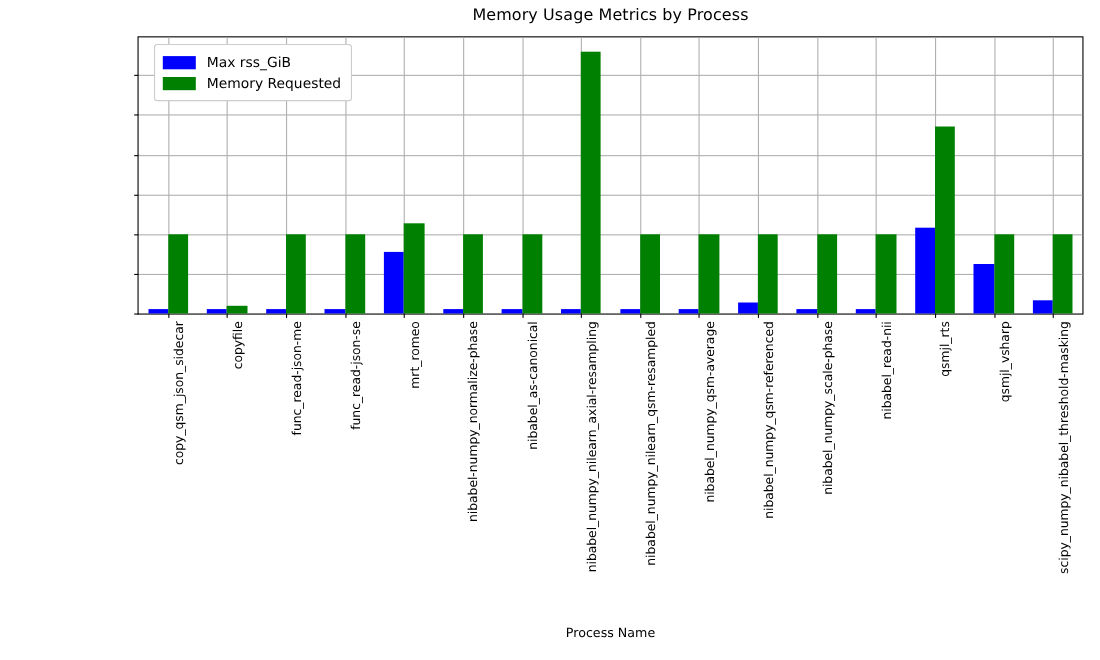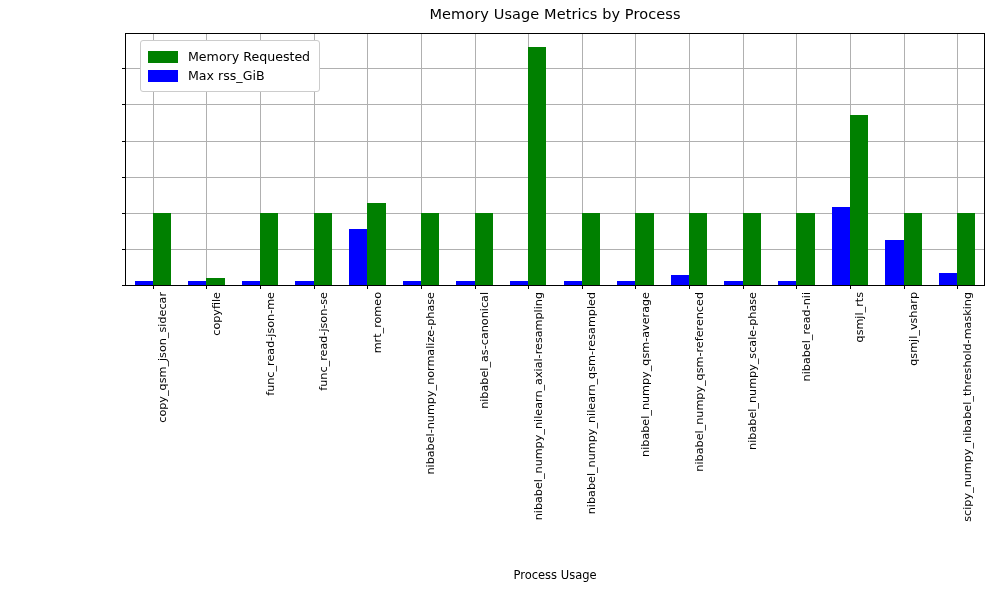--- a/index.html
+++ b/index.html
@@ -137,21 +137,21 @@
     white-space: nowrap;
   }
 </style>
 </head>
 <body>
 
 <div id="figure">
 
   <div id="chart-title">Memory Usage Metrics by Process</div>
 
-  <div id="x-axis-label">Process Usage</div>
+  <div id="x-axis-label">Process Name</div>
 
   <div id="plot-area">
     <div id="grid-layer">
         <div class="gridline-h" style="top: 214.885px;"></div>
         <div class="gridline-h" style="top: 178.77px;"></div>
         <div class="gridline-h" style="top: 142.655px;"></div>
         <div class="gridline-h" style="top: 106.54px;"></div>
         <div class="gridline-h" style="top: 70.4245px;"></div>
         <div class="gridline-h" style="top: 34.3094px;"></div>
         <div class="gridline-v" style="left: 27px;"></div>
@@ -201,26 +201,26 @@
         <div class="bar bar-blue" title="Max rss_GiB: 2.15" style="left: 705.705px; width: 18.2325px; height: 77.6475px; background: rgb(0, 0, 255);"></div>
         <div class="bar bar-green" title="Memory Requested: 4.7" style="left: 723.938px; width: 18.2325px; height: 169.741px; background: rgb(0, 128, 0);"></div>
         <div class="bar bar-blue" title="Max rss_GiB: 1.25" style="left: 759.33px; width: 18.2325px; height: 45.1439px; background: rgb(0, 0, 255);"></div>
         <div class="bar bar-green" title="Memory Requested: 2" style="left: 777.562px; width: 18.2325px; height: 72.2302px; background: rgb(0, 128, 0);"></div>
         <div class="bar bar-blue" title="Max rss_GiB: 0.33" style="left: 812.955px; width: 18.2325px; height: 11.918px; background: rgb(0, 0, 255);"></div>
         <div class="bar bar-green" title="Memory Requested: 2" style="left: 831.188px; width: 18.2325px; height: 72.2302px; background: rgb(0, 128, 0);"></div>
       </div>
 
     <div id="legend">
         <div class="legend-row">
+          <span class="legend-swatch" style="background: rgb(0, 0, 255);"></span>
+          <span class="legend-text">Max rss_GiB</span>
+        </div>
+        <div class="legend-row">
           <span class="legend-swatch" style="background: rgb(0, 128, 0);"></span>
           <span class="legend-text">Memory Requested</span>
-        </div>
-        <div class="legend-row">
-          <span class="legend-swatch" style="background: rgb(0, 0, 255);"></span>
-          <span class="legend-text">Max rss_GiB</span>
         </div>
       </div>
   <div class="ytick-mark" style="top: 251px;"></div>
       <div class="ytick-mark" style="top: 214.885px;"></div>
       <div class="ytick-mark" style="top: 178.77px;"></div>
       <div class="ytick-mark" style="top: 142.655px;"></div>
       <div class="ytick-mark" style="top: 106.54px;"></div>
       <div class="ytick-mark" style="top: 70.4245px;"></div>
       <div class="ytick-mark" style="top: 34.3094px;"></div>
       <div class="xtick-mark" style="left: 27px;"></div>

